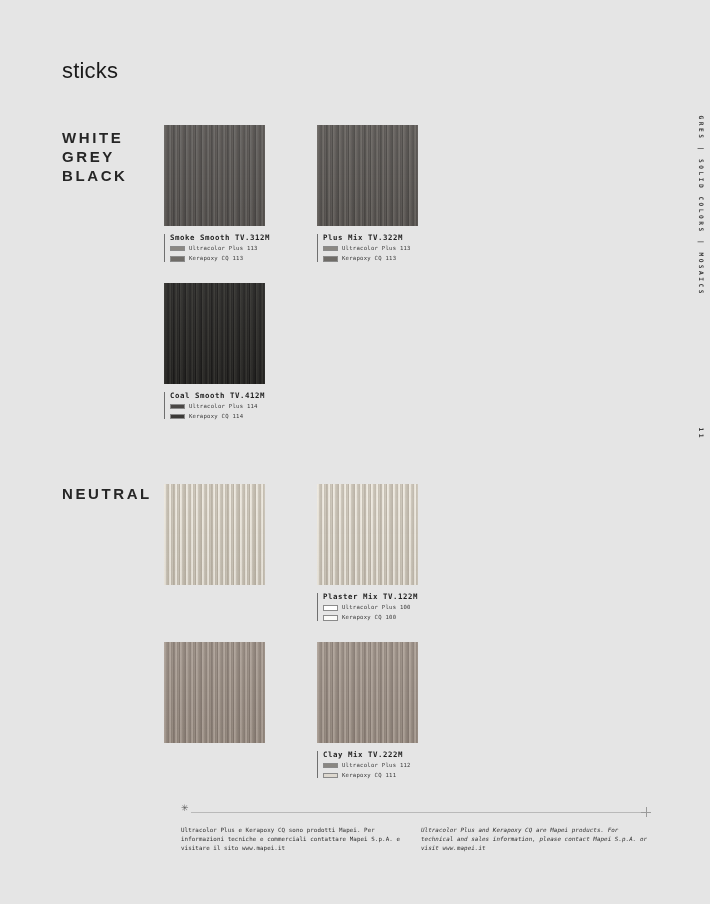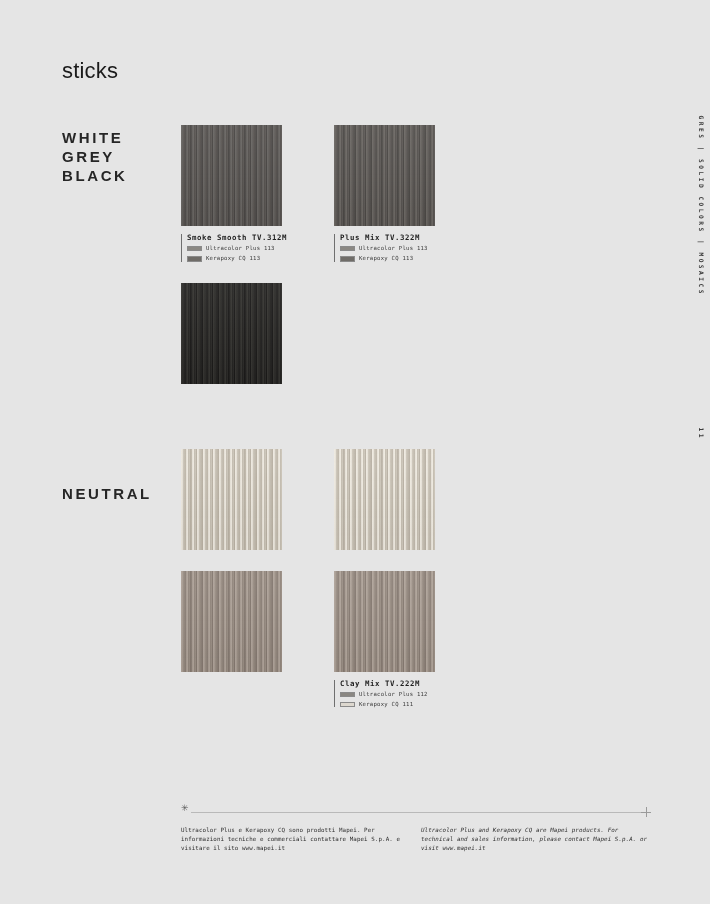--- a/index.html
+++ b/index.html
@@ -44,21 +44,21 @@
     line-height: 19px;
     color: #262626;
     white-space: pre-line;
   }
   .group-heading.g0 { top: 128px; }
   .group-heading.g1 { top: 484px; }
 
   
   .grid {
     position: absolute;
-    left: 181px;
+    left: 164px;
     top: 125px;
     width: 420px;
   }
   .row {
     display: flex;
     gap: 52px;
     margin-bottom: 21px;
   }
   .card {
     width: 101px;
@@ -253,32 +253,54 @@
               <span class="grout-text">Kerapoxy CQ 113</span>
             </div>
           </div>
         </div>
       </div>
       <div class="row">
         <div class="card">
           <div class="tile" style="background: repeating-linear-gradient(90deg, rgb(47, 46, 43) 0px, rgb(47, 46, 43) 2px, rgb(37, 36, 34) 2px, rgb(37, 36, 34) 4px, rgb(27, 26, 25) 4px, rgb(27, 26, 25) 5.4px);">
             <div class="grain" style="background: repeating-linear-gradient(90deg, rgba(255, 255, 255, 0.05) 0px, rgba(255, 255, 255, 0.05) 1px, rgba(0, 0, 0, 0.05) 1px, rgba(0, 0, 0, 0.05) 2px), linear-gradient(rgba(255, 255, 255, 0.1), rgba(0, 0, 0, 0.06));"></div>
           </div>
+          <div class="label">
+            <div class="label-name">Coal Smooth TV.412M</div>
+            <div class="grout-line">
+              <span class="chip" style="background: rgb(74, 71, 69);"></span>
+              <span class="grout-text">Ultracolor Plus 114</span>
+            </div>
+            <div class="grout-line">
+              <span class="chip" style="background: rgb(59, 57, 55);"></span>
+              <span class="grout-text">Kerapoxy CQ 114</span>
+            </div>
+          </div>
         </div>
       </div>
       <div style="height: 44px;"></div>
       <div class="row">
         <div class="card">
           <div class="tile" style="background: repeating-linear-gradient(90deg, rgb(236, 231, 221) 0px, rgb(236, 231, 221) 2px, rgb(201, 194, 181) 2px, rgb(201, 194, 181) 4px, rgb(189, 181, 167) 4px, rgb(189, 181, 167) 5.4px);">
             <div class="grain" style="background: repeating-linear-gradient(90deg, rgba(255, 255, 255, 0.05) 0px, rgba(255, 255, 255, 0.05) 1px, rgba(0, 0, 0, 0.05) 1px, rgba(0, 0, 0, 0.05) 2px), linear-gradient(rgba(255, 255, 255, 0.1), rgba(0, 0, 0, 0.06));"></div>
           </div>
         </div>
         <div class="card">
           <div class="tile" style="background: repeating-linear-gradient(90deg, rgb(238, 233, 223) 0px, rgb(238, 233, 223) 2px, rgb(203, 196, 183) 2px, rgb(203, 196, 183) 4px, rgb(190, 182, 169) 4px, rgb(190, 182, 169) 5.4px);">
             <div class="grain" style="background: repeating-linear-gradient(90deg, rgba(255, 255, 255, 0.05) 0px, rgba(255, 255, 255, 0.05) 1px, rgba(0, 0, 0, 0.05) 1px, rgba(0, 0, 0, 0.05) 2px), linear-gradient(rgba(255, 255, 255, 0.1), rgba(0, 0, 0, 0.06));"></div>
+          </div>
+          <div class="label">
+            <div class="label-name">Plaster Mix TV.122M</div>
+            <div class="grout-line">
+              <span class="chip" style="background: rgb(255, 255, 255);"></span>
+              <span class="grout-text">Ultracolor Plus 100</span>
+            </div>
+            <div class="grout-line">
+              <span class="chip" style="background: rgb(251, 251, 249);"></span>
+              <span class="grout-text">Kerapoxy CQ 100</span>
+            </div>
           </div>
         </div>
       </div>
       <div class="row">
         <div class="card">
           <div class="tile" style="background: repeating-linear-gradient(90deg, rgb(171, 159, 149) 0px, rgb(171, 159, 149) 2px, rgb(149, 137, 127) 2px, rgb(149, 137, 127) 4px, rgb(135, 123, 114) 4px, rgb(135, 123, 114) 5.4px);">
             <div class="grain" style="background: repeating-linear-gradient(90deg, rgba(255, 255, 255, 0.05) 0px, rgba(255, 255, 255, 0.05) 1px, rgba(0, 0, 0, 0.05) 1px, rgba(0, 0, 0, 0.05) 2px), linear-gradient(rgba(255, 255, 255, 0.1), rgba(0, 0, 0, 0.06));"></div>
           </div>
         </div>
         <div class="card">

